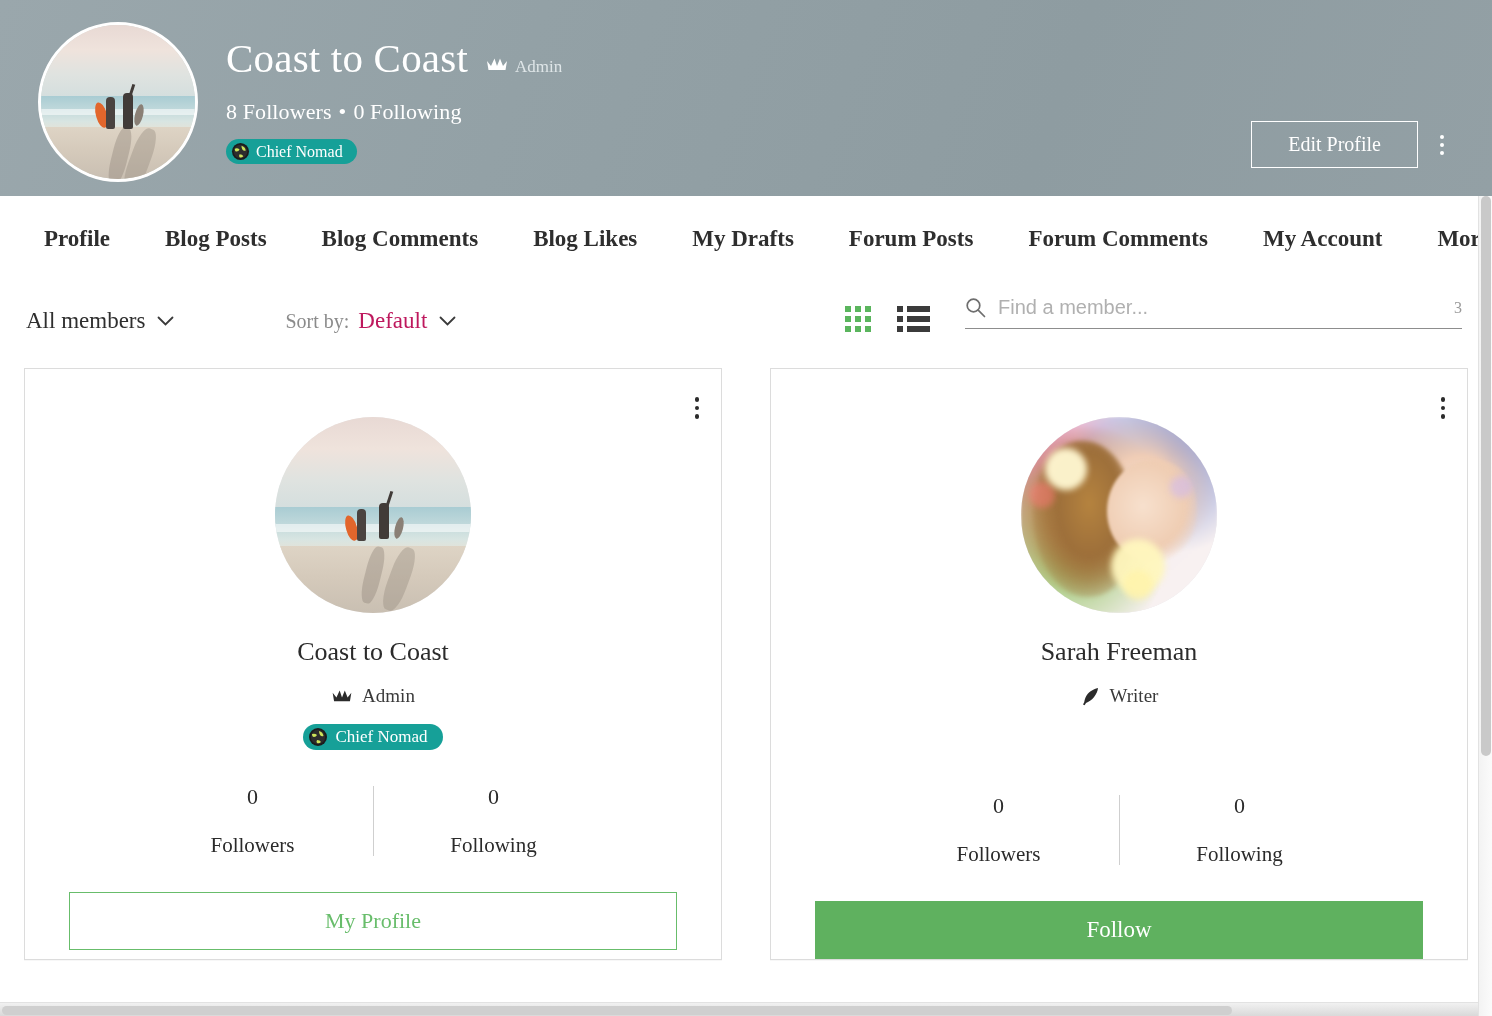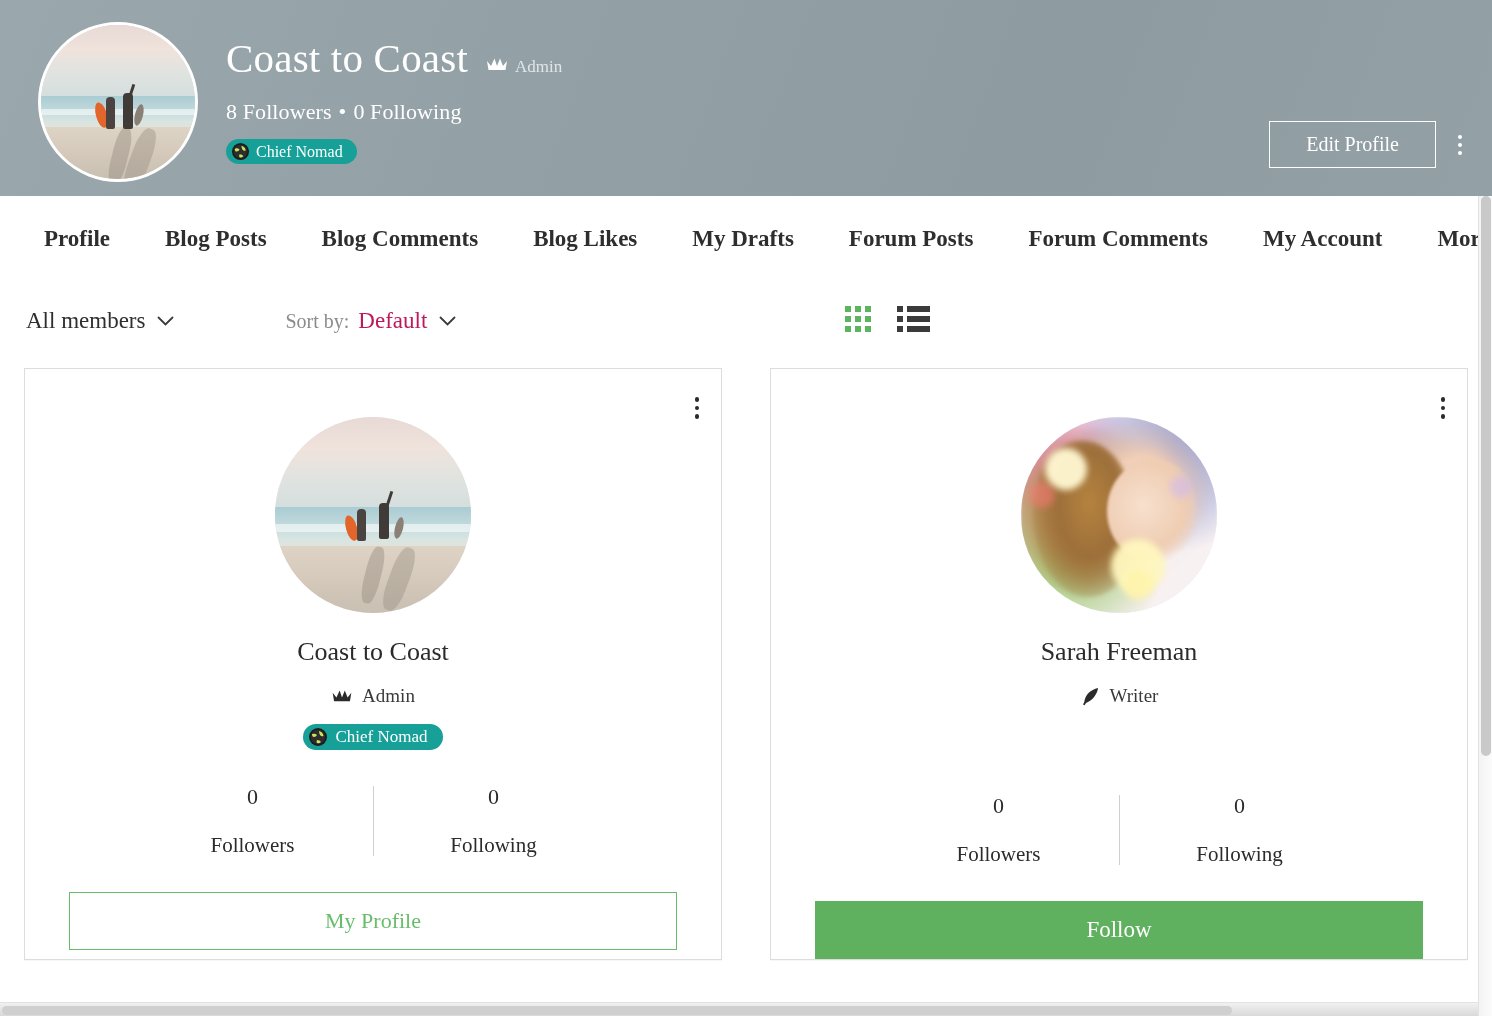--- a/index.html
+++ b/index.html
@@ -102,21 +102,21 @@
     display: inline-flex; align-items: center;
     background: #16a098; color: #ffffff;
     border-radius: 14px;
     padding: 3px 14px 3px 5px;
     margin-top: 14px;
     font-size: 16px;
   }
   .globe-icon { margin-right: 6px; display: inline-flex; }
 
   .header-actions {
-    position: absolute; right: 30px; bottom: 28px;
+    position: absolute; right: 48px; bottom: 28px;
     display: flex; align-items: center; justify-content: center;
   }
   .edit-profile-btn {
     border: 1.5px solid #ffffff;
     color: #ffffff;
     background: transparent;
     font-family: "Liberation Serif", serif;
     font-size: 20px;
     padding: 11px 36px;
     cursor: pointer;
@@ -425,20 +425,30 @@
           <span class="lb"></span>
           <span class="ll"></span>
         </span>
       <span class="lr">
           <span class="lb"></span>
           <span class="ll"></span>
         </span>
     </span>
   </div>
 
+  <div class="search-wrap">
+    <span class="search-icon">
+      <svg width="21" height="21" viewBox="0 0 21 21">
+        <circle cx="8.5" cy="8.5" r="6.3" stroke="#6e6e6e" stroke-width="1.7" fill="none"></circle>
+        <line x1="13.2" y1="13.2" x2="19.5" y2="19.5" stroke="#6e6e6e" stroke-width="1.7" stroke-linecap="round"></line>
+      </svg>
+    </span>
+    <input class="search-input" type="text" placeholder="Find a member..." style="">
+    <span class="search-count">3</span>
+  </div>
 </div>
 
 <div class="cards-area">
 
   <div class="member-card">
     <div class="kebab dark card-kebab">
       <span></span>
         <span></span>
         <span></span>
     </div>

